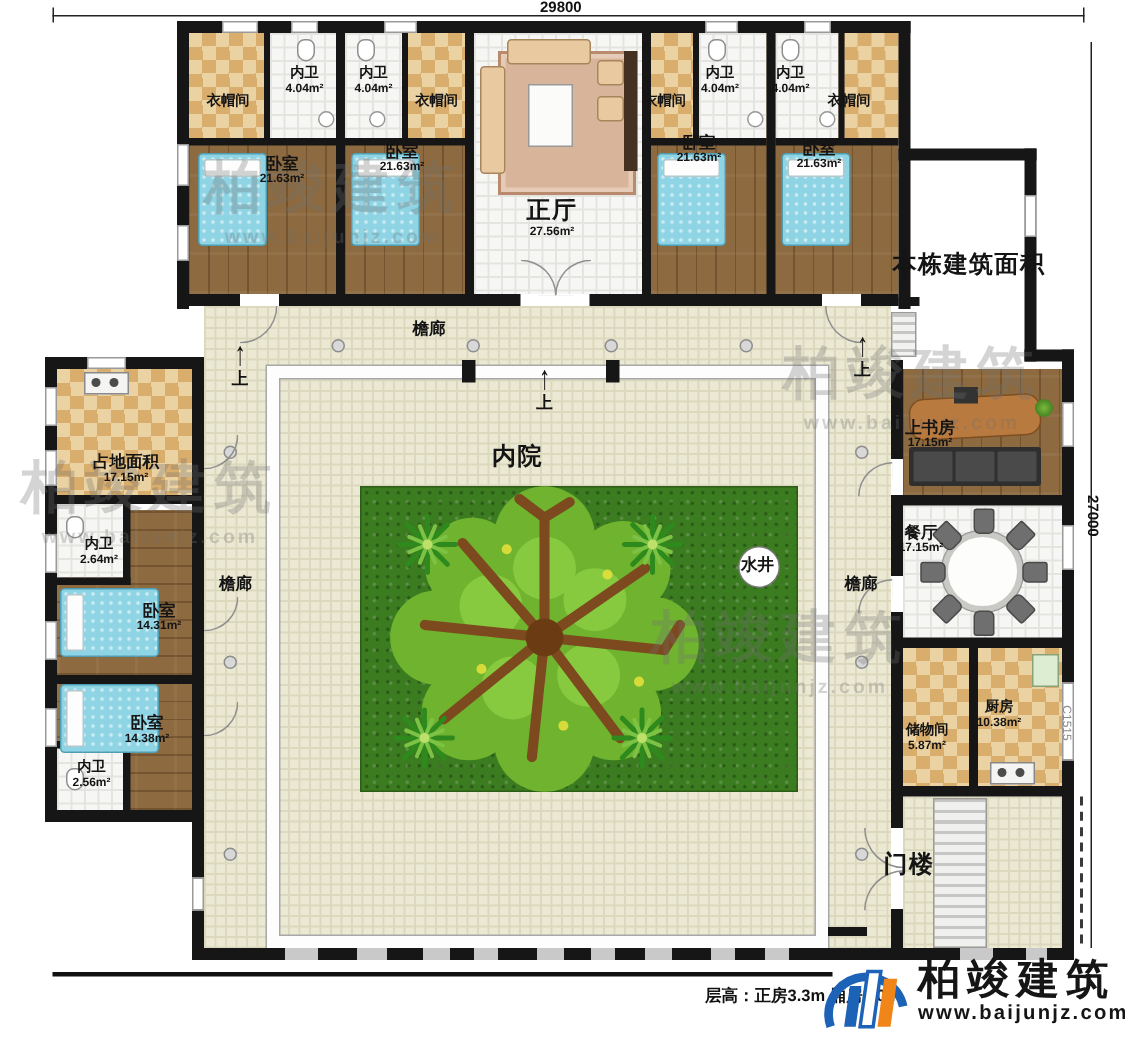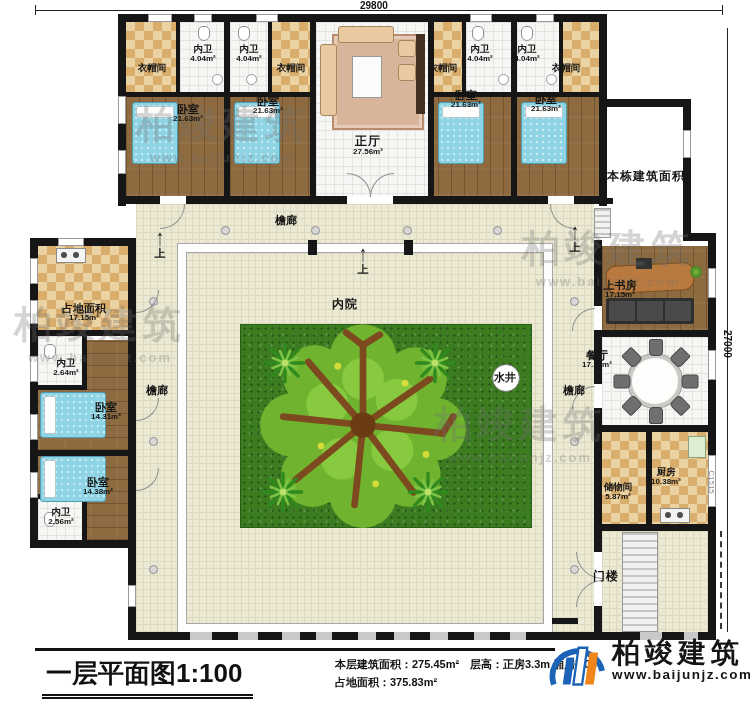--- a/index.html
+++ b/index.html
@@ -27,21 +27,21 @@
   .curb{position:absolute;border:8px solid #fdfdfd;box-shadow:0 0 0 1px #a8a8a8, inset 0 0 0 1px #a8a8a8;}
   .lawn{position:absolute;background-color:#3c7c20;border:1px solid #2c5d16;
         background-image:radial-gradient(rgba(0,0,0,.28) 1px,transparent 1.4px),
                          radial-gradient(rgba(255,255,255,.16) 1px,transparent 1.4px);
         background-size:7px 7px,11px 11px;background-position:0 0,3px 4px;}
   .rl{position:absolute;transform:translate(-50%,-50%);text-align:center;color:#141414;
       font-weight:bold;white-space:nowrap;line-height:1.12;z-index:30;}
   .rl .nm{font-size:11px;}
   .rl .ar{font-size:8px;}
   .rl.sm .nm{font-size:9.5px;}
-  .rl.big .nm{font-size:12px;letter-spacing:1px;}
+  .rl.big .nm{font-size:16px;letter-spacing:1px;}
   .bed{position:absolute;background-color:#8ed4e4;border:1px solid #4f9eb4;border-radius:3px;
        background-image:radial-gradient(rgba(255,255,255,.55) 1px,transparent 1.5px);background-size:6px 6px;z-index:6;}
   .pillow{position:absolute;background:#fdfdfd;border:1px solid #b3c7cc;border-radius:2px;z-index:7;}
   .wc{position:absolute;width:10px;height:13px;background:#fff;border:1px solid #8f8f8f;border-radius:5px 5px 6px 6px;z-index:6;}
   .sink{position:absolute;width:9px;height:9px;border-radius:50%;background:#fff;border:1px solid #979797;z-index:6;}
   .col{position:absolute;width:7px;height:7px;border-radius:50%;background:#d8d8d8;border:1px solid #8c8c8c;z-index:8;}
   .stone{position:absolute;background:#161616;z-index:8;}
   .arcTL,.arcTR,.arcBL,.arcBR{position:absolute;z-index:9;}
   .arcTL{border-top:1.4px solid #8f8f8f;border-left:1.4px solid #8f8f8f;border-top-left-radius:100% 100%;}
   .arcTR{border-top:1.4px solid #8f8f8f;border-right:1.4px solid #8f8f8f;border-top-right-radius:100% 100%;}
@@ -499,21 +499,21 @@
       <div class="ar">14.38m²</div>
     </div>
   <div class="rl sm" style="left:61px;top:517px">
       <div class="nm">内卫</div>
       <div class="ar">2.56m²</div>
     </div>
   <div class="rl" style="left:620px;top:290px">
       <div class="nm">上书房</div>
       <div class="ar">17.15m²</div>
     </div>
-  <div class="rl" style="left:597px;top:360px">
+  <div class="rl" style="left:614px;top:360px">
       <div class="nm">餐厅</div>
       <div class="ar">17.15m²</div>
     </div>
   <div class="rl sm" style="left:618px;top:492px">
       <div class="nm">储物间</div>
       <div class="ar">5.87m²</div>
     </div>
   <div class="rl sm" style="left:666px;top:477px">
       <div class="nm">厨房</div>
       <div class="ar">10.38m²</div>
@@ -563,25 +563,20 @@
   <div class="wm" style="left:100px;top:332px">
       <div class="wn">柏竣建筑</div>
       <div class="wu">www.baijunjz.com</div>
     </div>
   <div class="wm" style="left:520px;top:432px">
       <div class="wn">柏竣建筑</div>
       <div class="wu">www.baijunjz.com</div>
     </div>
 
   <div class="tbline" style="left:35px;top:648px;width:520px;height:3px"></div>
-  <div class="tbtitle" style="left:42px;top:656px">一层平面图1:100</div>
-  <div class="tbstat" style="left:335px;top:656px">
-    <div><span>本层建筑面积：</span><span>275.45m²</span></div>
-    <div><span>占地面积：</span><span>375.83m²</span></div>
-  </div>
   <div class="tbstat" style="left:470px;top:656px">
     <div><span>层高：</span><span>正房3.3m 厢房3.0m</span></div>
   </div>
 
   <div class="logo" style="left:548px;top:638px">
     <svg width="58" height="62" viewBox="0 0 60 64">
       <path d="M6 48 A 26 26 0 1 1 56 34" stroke="#1c63b7" stroke-width="6" fill="none"></path>
       <g transform="skewX(-8)">
         <rect x="22" y="20" width="8" height="28" fill="#1c63b7"></rect>
         <rect x="33" y="10" width="9" height="38" fill="#ffffff" stroke="#1c63b7" stroke-width="2.4"></rect>

